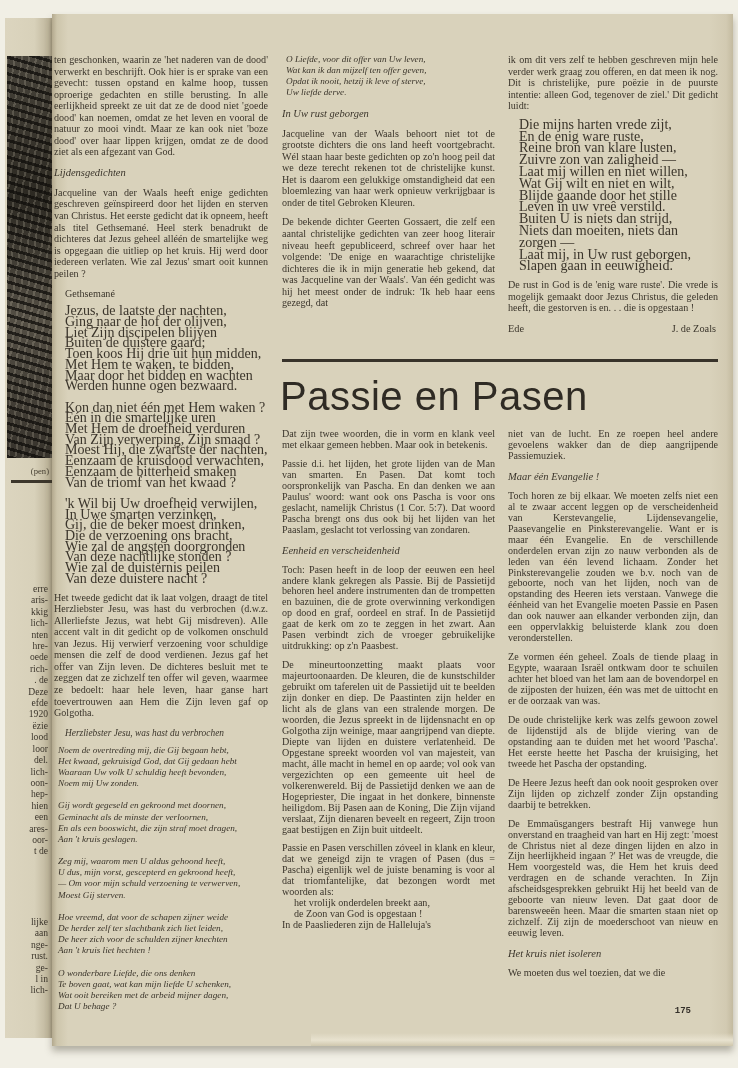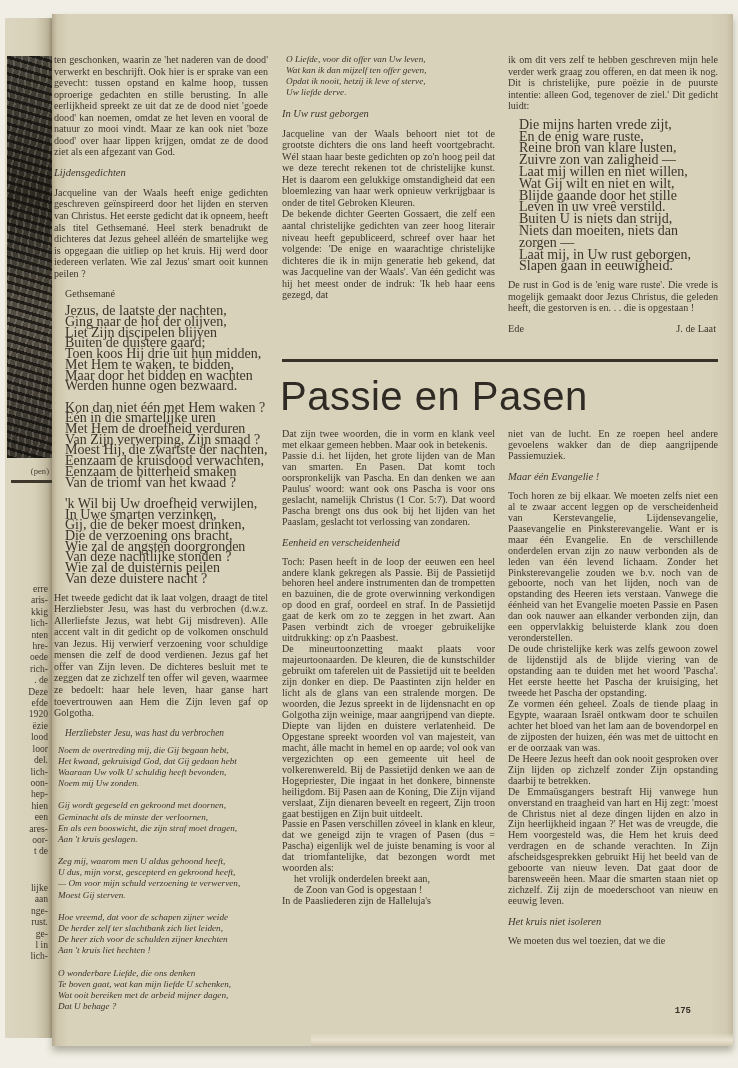--- a/index.html
+++ b/index.html
@@ -29,21 +29,21 @@
     position:absolute; right:5px; top:448px; font-size:8.6px; color:#453e31;
     text-align:right;
     margin-left:47px;
   }
   .prev-rule {
     position:absolute; left:6px; top:462px; width:42px; height:3px; background:#3c362b;
   }
   .prev-frags { position:absolute; right:6px; text-align:right; font-size:9.6px;
     line-height:11.4px; white-space:pre-line; color:#3b352b;margin-left:25px; }
   .prev-frags.upper { top:565px; }
-  .prev-frags.lower { top:864px; }
+  .prev-frags.lower { top:898px; }
 
   
   .page {
     position:absolute; left:52px; top:14px; width:681px; height:1032px;
     background:
       linear-gradient(90deg, #b3a98e 0, #cdc5ab 5px, #d9d2bb 16px, #d9d2bb 96.5%, #d2cab2 99%, #c3ba9f 100%),
       #d9d2bb;
     box-shadow:0 5px 7px rgba(60,54,38,.35);
   }
   .page-bottom-edge {
@@ -52,21 +52,21 @@
   }
   .content { position:absolute; left:2px; top:40px; width:664px; }
   .layout { display:flex; gap:14px;justify-content:flex-end; }
   .col1 { width:214px; }
   .right-region { width:436px; display:flex; flex-direction:column; }
   .top-cols { display:flex; gap:13px; height:301px; overflow:hidden; }
   .col2 { width:213px; }
   .col3 { width:210px; }
 
   .p { font-size:10.1px; line-height:11.55px; text-align:justify; }
-  .p + .p { margin-top:0; }
+  .p + .p { margin-top:8px; }
   .ital-head { font-style:italic; font-size:10.5px; margin:9px 0 9px; }
   .pre { white-space:pre-line; }
   .poem { font-size:14px; line-height:10.7px; padding-left:11px; margin:7px 0; }
   .poem-title { font-size:10.1px; padding-left:11px; margin:9px 0 7px; }
   .poem-title.it { font-style:italic; font-size:9.4px; }
   .small-poem { font-size:9.2px; line-height:11.15px; padding-left:4px; margin:6px 0;font-style:italic; }
   .byline { display:flex; justify-content:space-between; font-size:10.3px; margin-top:9px; padding-right:2px; }
   .art1-rule { height:3px; background:#38332a; margin-top:4px; }
   .headline {
     font-family:"Liberation Sans", sans-serif; font-weight:400;
@@ -207,21 +207,21 @@
 Wat Gij wilt en niet en wilt,
 Blijde gaande door het stille
 Leven in uw vreê verstild.
 Buiten U is niets dan strijd,
 Niets dan moeiten, niets dan zorgen —
 Laat mij, in Uw rust geborgen,
 Slapen gaan in eeuwigheid.</div>
             <div class="p">De rust in God is de 'enig ware ruste'. Die vrede is mogelijk gemaakt door Jezus Christus, die geleden heeft, die gestorven is en. . . die is opgestaan !</div>
             <div class="byline">
               <span>Ede</span>
-              <span>J. de Laat</span>
+              <span>J. de Zoals</span>
             </div>
           </div>
         </div>
 
         <div class="art1-rule"></div>
 
         <div class="headline">Passie en Pasen</div>
 
         <div class="body-cols">
           <div class="col2">
@@ -232,22 +232,22 @@
             <div class="p">De mineurtoonzetting maakt plaats voor majeurtoonaarden. De kleuren, die de kunstschilder gebruikt om taferelen uit de Passietijd uit te beelden zijn donker en diep. De Paastinten zijn helder en licht als de glans van een stralende morgen. De woorden, die Jezus spreekt in de lijdensnacht en op Golgotha zijn weinige, maar aangrijpend van diepte. Diepte van lijden en duistere verlatenheid. De Opgestane spreekt woorden vol van majesteit, van macht, álle macht in hemel en op aarde; vol ook van vergezichten op een gemeente uit heel de volkerenwereld. Bij de Passietijd denken we aan de Hogepriester, Die ingaat in het donkere, binnenste heiligdom. Bij Pasen aan de Koning, Die Zijn vijand verslaat, Zijn dienaren beveelt en regeert, Zijn troon gaat bestijgen en Zijn buit uitdeelt.</div>
             <div class="p">Passie en Pasen verschillen zóveel in klank en kleur, dat we geneigd zijn te vragen of Pasen (dus = Pascha) eigenlijk wel de juiste benaming is voor al dat triomfantelijke, dat bezongen wordt met woorden als:</div>
             <div class="quote pre">het vrolijk onderdelen breekt aan,
 de Zoon van God is opgestaan !</div>
             <div class="p">In de Paasliederen zijn de Halleluja's</div>
           </div>
           <div class="col3">
             <div class="p">niet van de lucht. En ze roepen heel andere gevoelens wakker dan de diep aangrijpende Passiemuziek.</div>
             <div class="ital-head">Maar één Evangelie !</div>
             <div class="p">Toch horen ze bij elkaar. We moeten zelfs niet een al te zwaar accent leggen op de verscheidenheid van Kerstevangelie, Lijdensevangelie, Paasevangelie en Pinksterevangelie. Want er is maar één Evangelie. En de verschillende onderdelen ervan zijn zo nauw verbonden als de leden van één levend lichaam. Zonder het Pinksterevangelie zouden we b.v. noch van de geboorte, noch van het lijden, noch van de opstanding des Heeren iets verstaan. Vanwege die éénheid van het Evangelie moeten Passie en Pasen dan ook nauwer aan elkander verbonden zijn, dan een oppervlakkig beluisterde klank zou doen veronderstellen.</div>
+            <div class="p">Ze vormen één geheel. Zoals de tiende plaag in Egypte, waaraan Israël ontkwam door te schuilen achter het bloed van het lam aan de bovendorpel en de zijposten der huizen, één was met de uittocht en er de oorzaak van was.</div>
             <div class="p">De oude christelijke kerk was zelfs gewoon zowel de lijdenstijd als de blijde viering van de opstanding aan te duiden met het woord 'Pascha'. Het eerste heette het Pascha der kruisiging, het tweede het Pascha der opstanding.</div>
-            <div class="p">Ze vormen één geheel. Zoals de tiende plaag in Egypte, waaraan Israël ontkwam door te schuilen achter het bloed van het lam aan de bovendorpel en de zijposten der huizen, één was met de uittocht en er de oorzaak van was.</div>
             <div class="p">De Heere Jezus heeft dan ook nooit gesproken over Zijn lijden op zichzelf zonder Zijn opstanding daarbij te betrekken.</div>
             <div class="p">De Emmaüsgangers bestraft Hij vanwege hun onverstand en traagheid van hart en Hij zegt: 'moest de Christus niet al deze dingen lijden en alzo in Zijn heerlijkheid ingaan ?' Het was de vreugde, die Hem voorgesteld was, die Hem het kruis deed verdragen en de schande verachten. In Zijn afscheidsgesprekken gebruikt Hij het beeld van de geboorte van nieuw leven. Dat gaat door de barensweeën heen. Maar die smarten staan niet op zichzelf. Zij zijn de moederschoot van nieuw en eeuwig leven.</div>
             <div class="ital-head">Het kruis niet isoleren</div>
             <div class="p">We moeten dus wel toezien, dat we die</div>
           </div>
         </div>
       </div>
 
     </div>
   </div>

